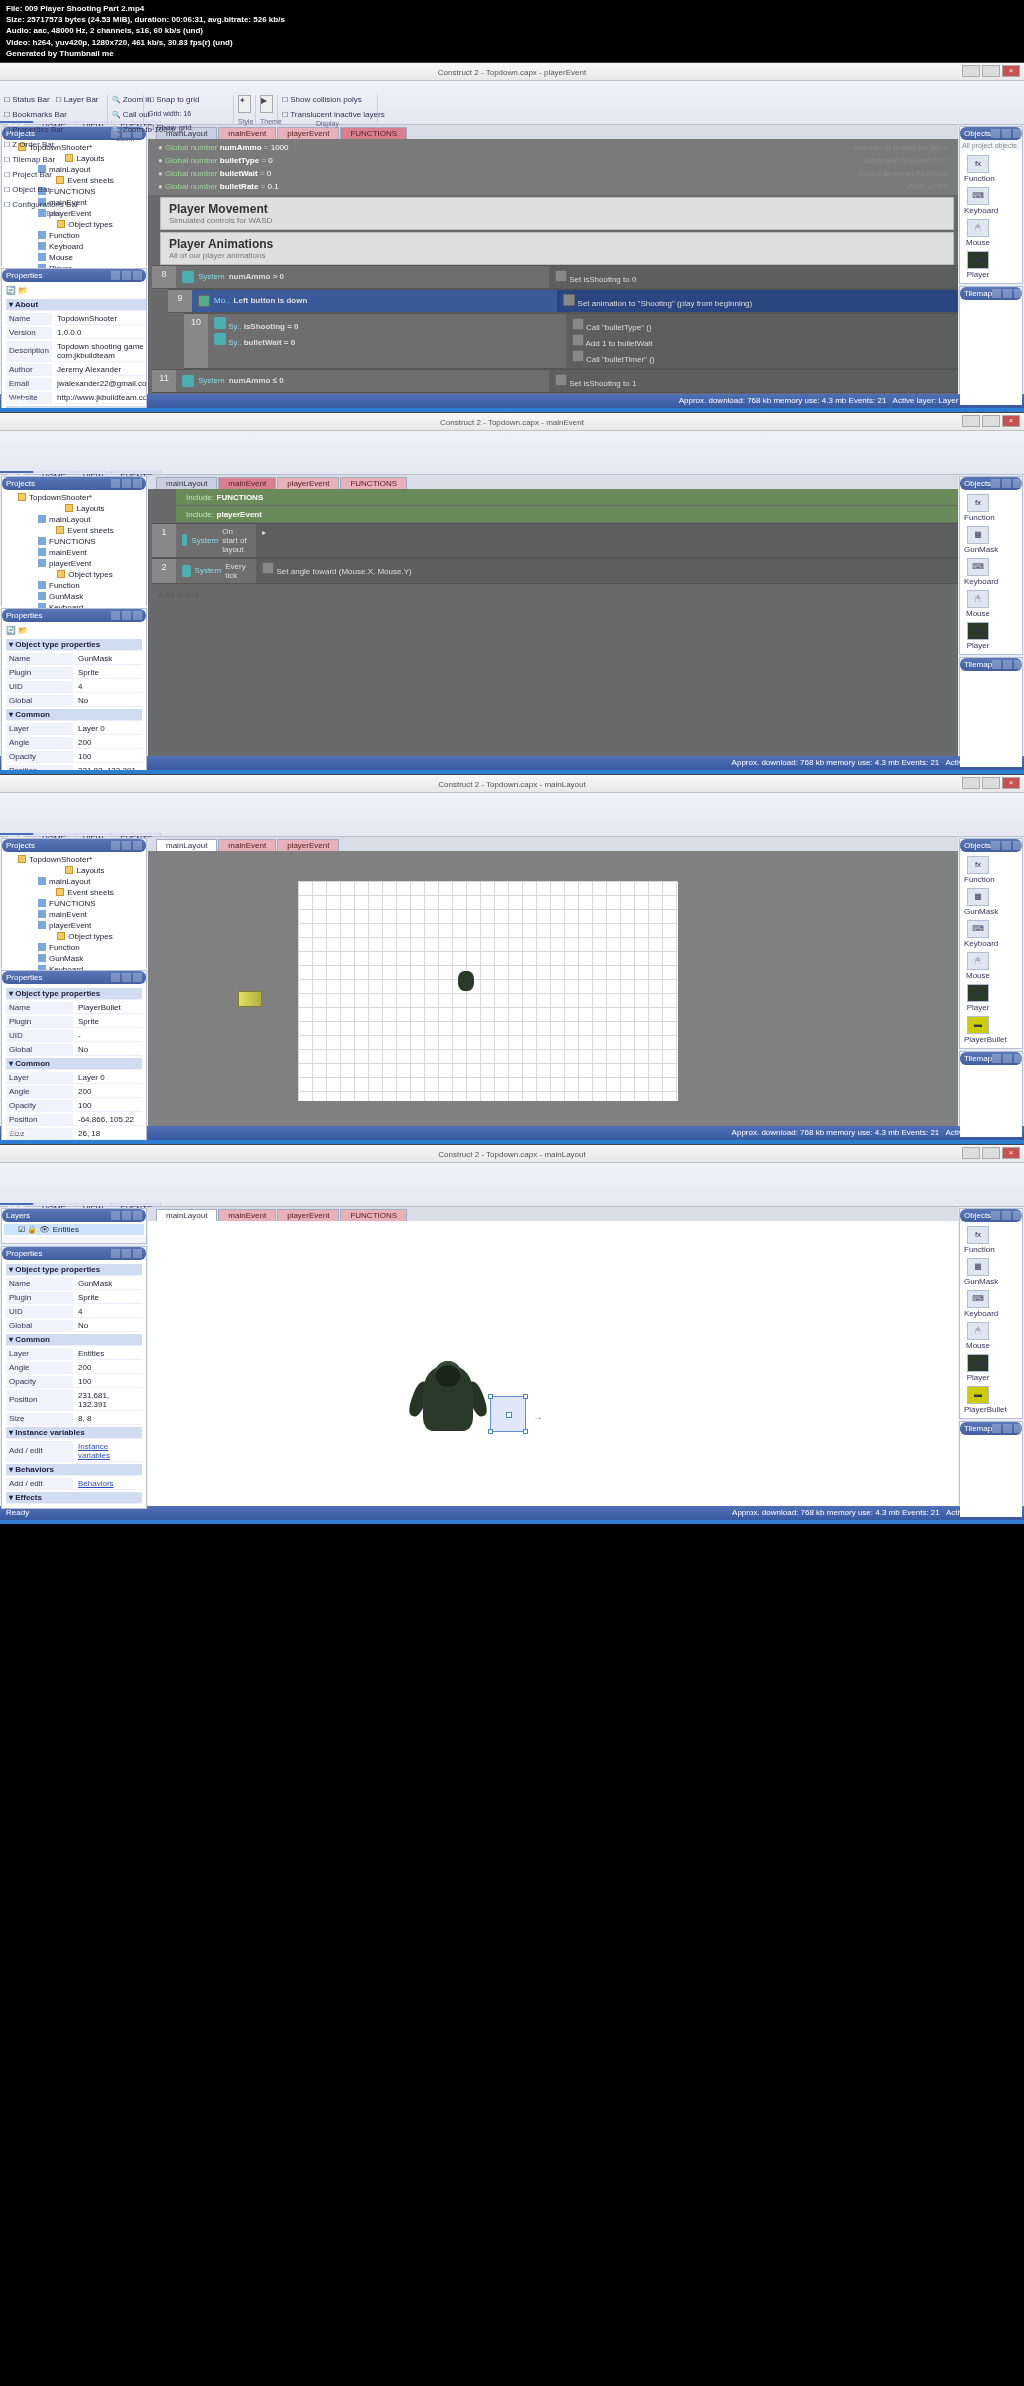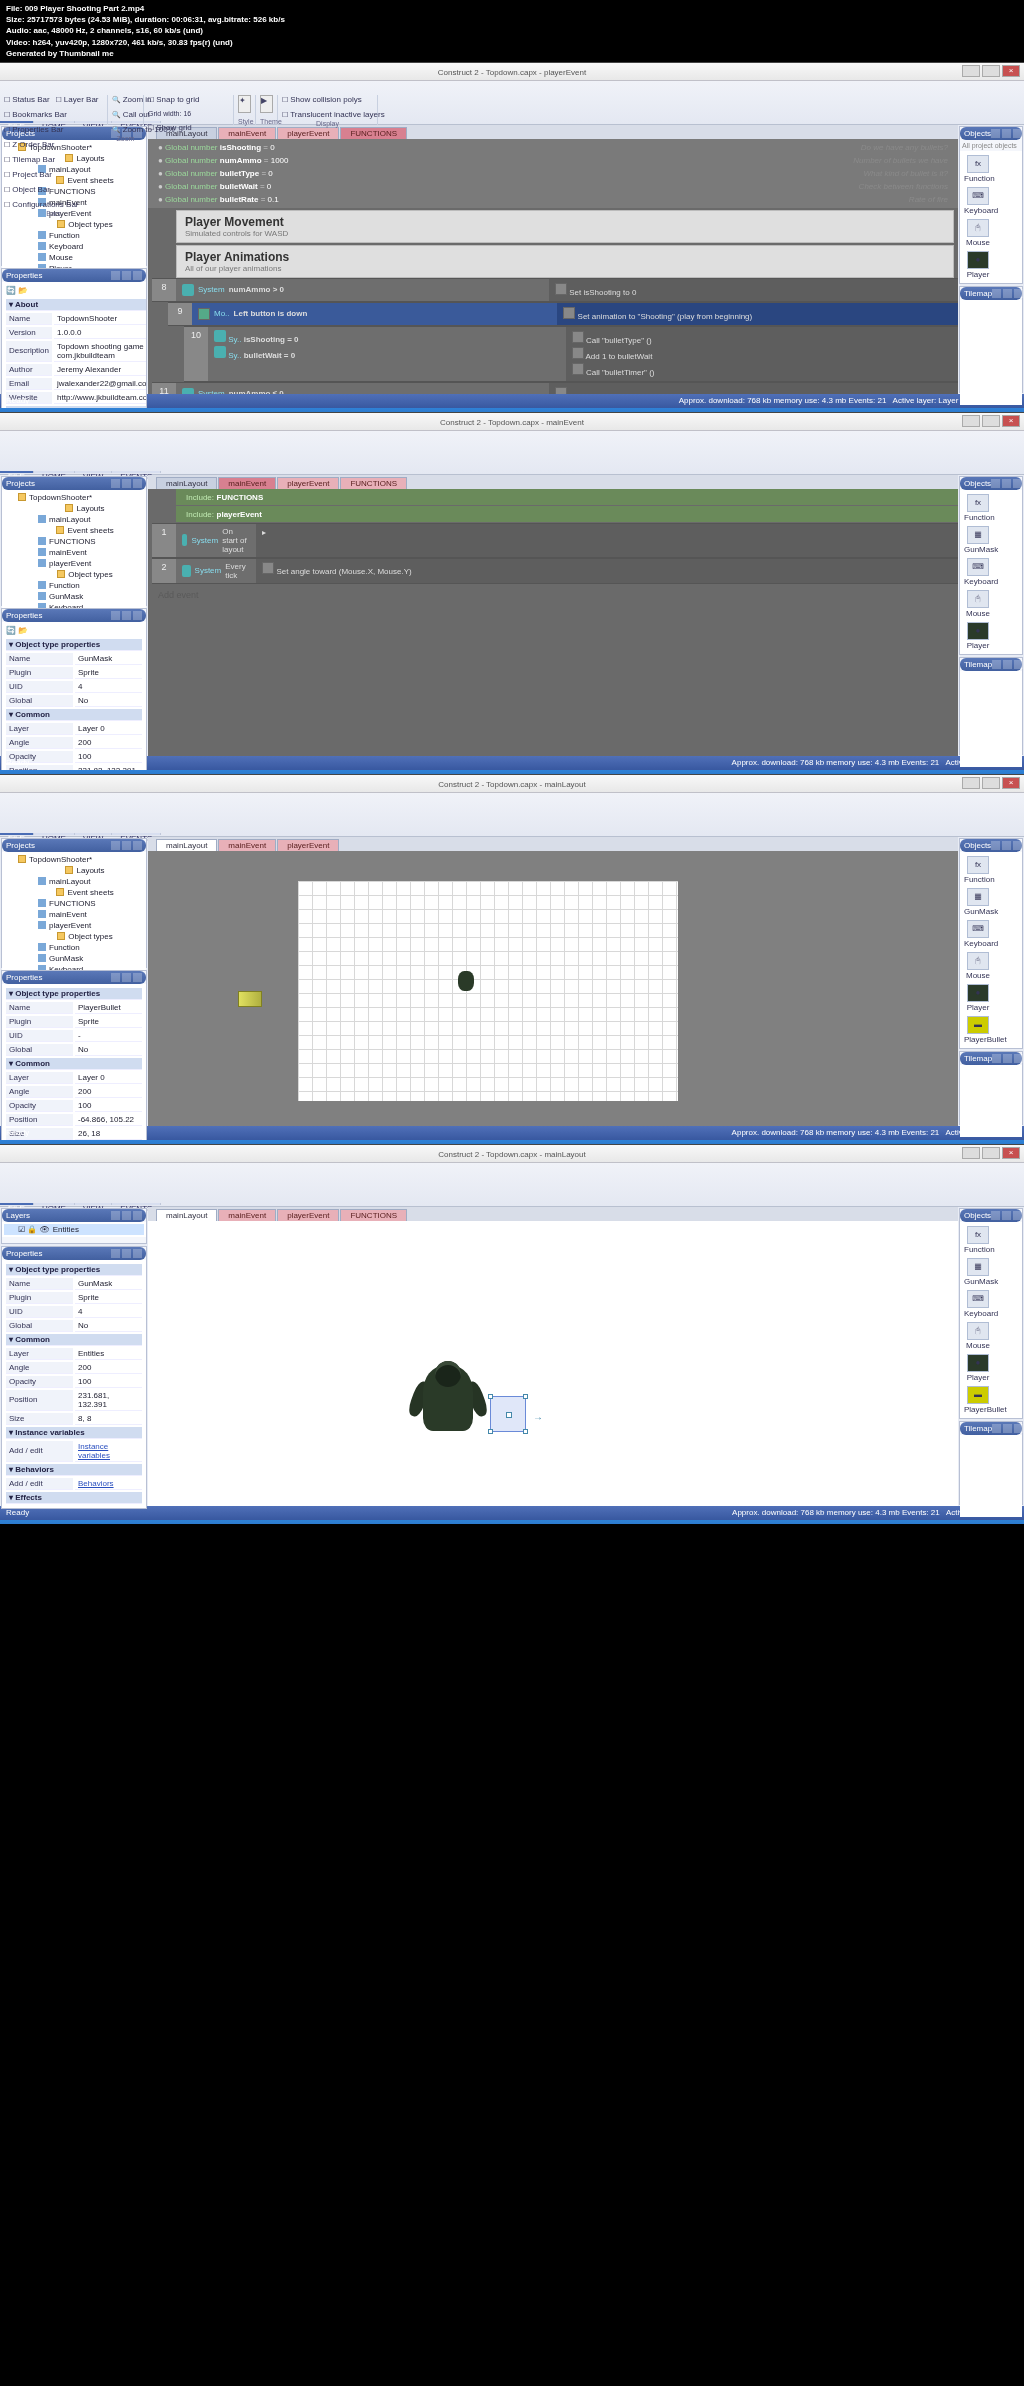--- a/index.html
+++ b/index.html
@@ -42,21 +42,21 @@
 .ctab{padding:1px 9px;font-size:8px;background:#c8d0e0;border:1px solid #a0acc4;border-bottom:none;margin-right:1px;color:#334;}
 .ctab.active{background:#fff;}
 .ctab.ev{background:#e8b0b8;color:#5a2020;}
 .canvas{flex:1;background:#6a6a6a;position:relative;overflow:hidden;}
 .layoutview{flex:1;background:#808080;position:relative;overflow:hidden;}
 .layoutgrid{position:absolute;background:#fff;background-image:linear-gradient(#d8d8d8 1px,transparent 1px),linear-gradient(90deg,#d8d8d8 1px,transparent 1px);background-size:14px 14px;}
 .evt-globals{background:#7a7a7a;padding:2px 0;}
 .gline{display:flex;padding:2px 10px;font-size:9px;color:#ccc;justify-content:space-between;align-items:center;}
 .gline .kw{color:#9bd89b;}.gline .var{color:#fff;font-weight:bold;}.gline .val{color:#fff;}
 .gline .cmt{color:#8a8a8a;font-style:italic;}
-.grp{background:#dfdfdf;margin:2px 4px 0 28px;padding:4px 8px;border:1px solid #bbb;}
+.grp{background:#dfdfdf;margin:2px 4px 0 12px;padding:4px 8px;border:1px solid #bbb;}
 .grp .title{font-size:12px;font-weight:bold;color:#333;}
 .grp .sub{font-size:8px;color:#777;}
 .evtrow{display:flex;background:#6e6e6e;border-top:1px solid #555;border-bottom:1px solid #555;margin-left:4px;}
 .evtrow .num{width:24px;background:#888;color:#eee;text-align:center;padding-top:3px;font-size:9px;}
 .evtrow .cond{flex:1;padding:3px 6px;color:#ddd;font-size:9px;display:flex;align-items:center;gap:4px;}
 .evtrow .acts{flex:1.1;background:#5e5e5e;padding:3px 6px;color:#ddd;font-size:9px;}
 .evtrow .acts .aline{padding:1px 0;}
 .evtrow.sel{background:#3a5a9a;}
 .evtrow.sel .acts{background:#2a4680;}
 .sysicon{width:12px;height:12px;background:#4ab0b0;border-radius:2px;display:inline-block;}
@@ -280,24 +280,20 @@
   <div class="center">
     <div class="tabstrip">
       <div class="ctab">mainLayout</div>
       <div class="ctab ev">mainEvent</div>
       <div class="ctab ev">playerEvent</div>
       <div class="ctab ev active" style="background:#d88090;">FUNCTIONS</div>
     </div>
     <div class="canvas">
       <div class="evt-globals" id="globals-1">
             <div class="gline">
-              <span>● <span class="kw">Global number</span> <span class="var">isShooting</span> = <span class="val">0</span></span>
-              <span class="cmt">Do we have any bullets?</span>
-            </div>
-            <div class="gline">
               <span>● <span class="kw">Global number</span> <span class="var">numAmmo</span> = <span class="val">1000</span></span>
               <span class="cmt">Number of bullets we have</span>
             </div>
             <div class="gline">
               <span>● <span class="kw">Global number</span> <span class="var">bulletType</span> = <span class="val">0</span></span>
               <span class="cmt">What kind of bullet is it?</span>
             </div>
             <div class="gline">
               <span>● <span class="kw">Global number</span> <span class="var">bulletWait</span> = <span class="val">0</span></span>
               <span class="cmt">Check between functions</span>

